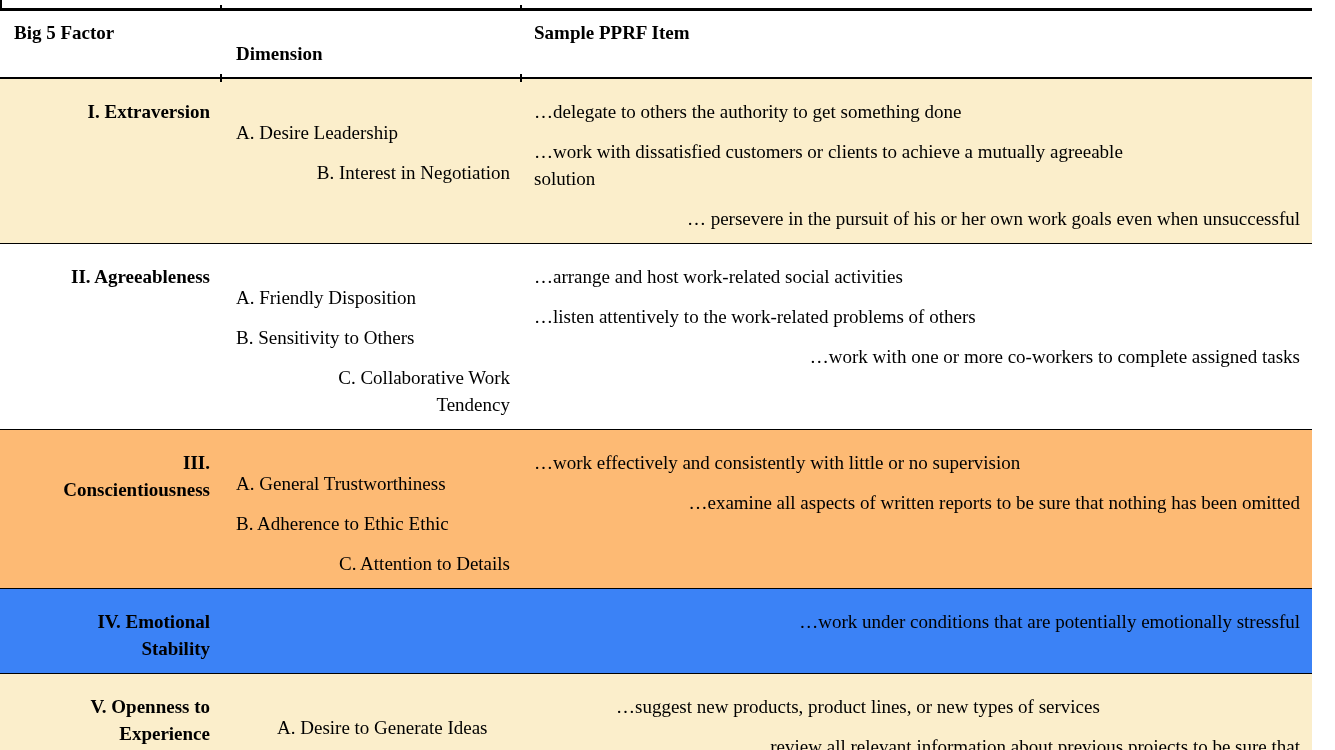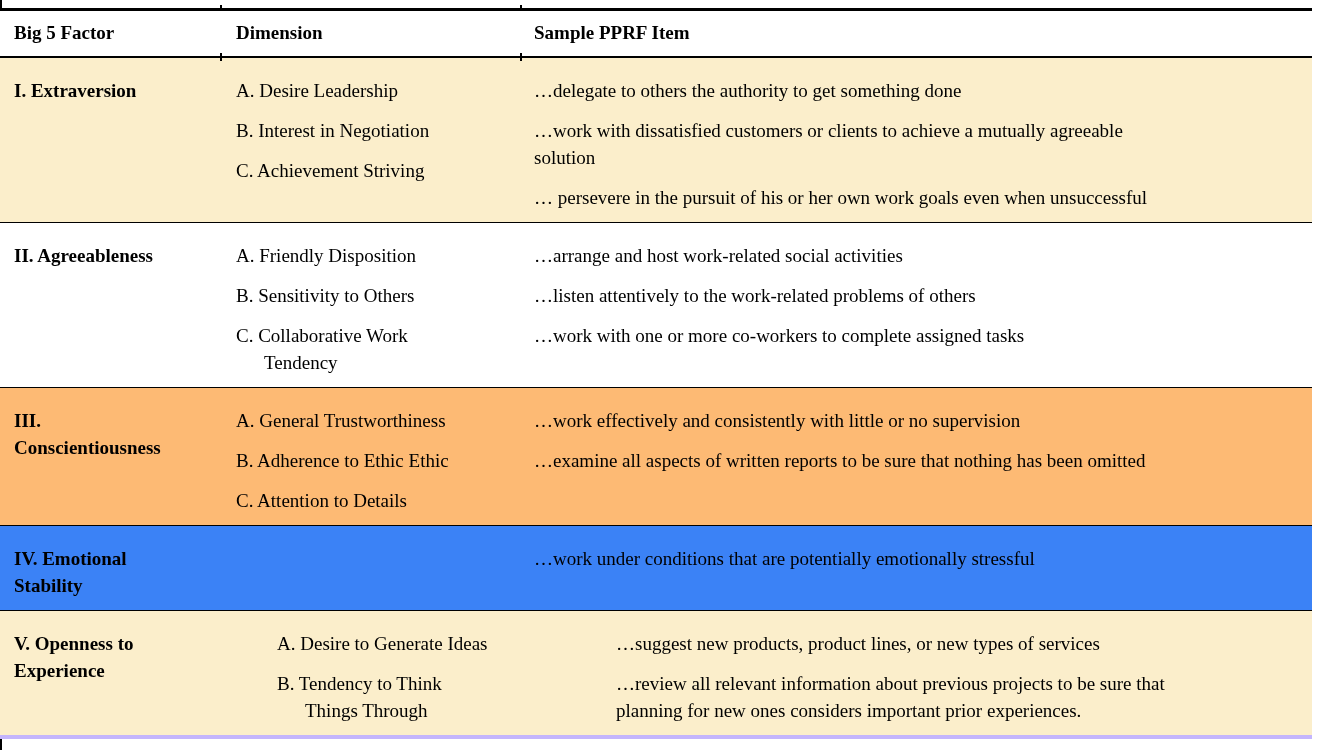--- a/index.html
+++ b/index.html
@@ -35,28 +35,28 @@
   }
   .row {
     display: grid;
     grid-template-columns: 222px 300px 1fr;
     padding: 19px 0 11px 0;
     border-bottom: 1.5px solid #000000;
   }
   .row:last-child { border-bottom: none; gap: 41px; }
   .cell { padding-right: 12px; }
   .c1 { padding-left: 14px; font-weight: bold; }
-  .c2 { padding-left: 14px; }
+  .c2 { padding-left: 14px; margin-top: 21px; }
   .c3 { padding-left: 12px; }
   .cell p {
     margin: 0 0 13px 0;
     line-height: 27px;
     white-space: pre-line;
   }
-  .cell p:last-child { margin-bottom: 0; }
+  .cell p:last-child { margin-bottom: 0; text-align: right; }
   
   .c2 p { padding-left: 28px; text-indent: -28px; }
   .tick {
     position: absolute;
     width: 2px; height: 8px;
     background: #000000;
   }
   .tick-top { top: -6px; }     
   .tick-bottom { bottom: -5px; } 
 </style>
@@ -85,21 +85,20 @@
     </div>
 
     <div>
         <div class="row" style="background: rgb(251, 238, 203);">
           <div class="cell c1">
             <p>I. Extraversion</p>
           </div>
           <div class="cell c2">
             <p>A. Desire Leadership</p>
             <p>B. Interest in Negotiation</p>
-            <p>C. Achievement Striving</p>
           </div>
           <div class="cell c3">
             <p>…delegate to others the authority to get something done</p>
             <p>…work with dissatisfied customers or clients to achieve a mutually agreeable
 solution</p>
             <p>… persevere in the pursuit of his or her own work goals even when unsuccessful</p>
           </div>
         </div>
         <div class="row" style="background: rgb(255, 255, 255);">
           <div class="cell c1">

